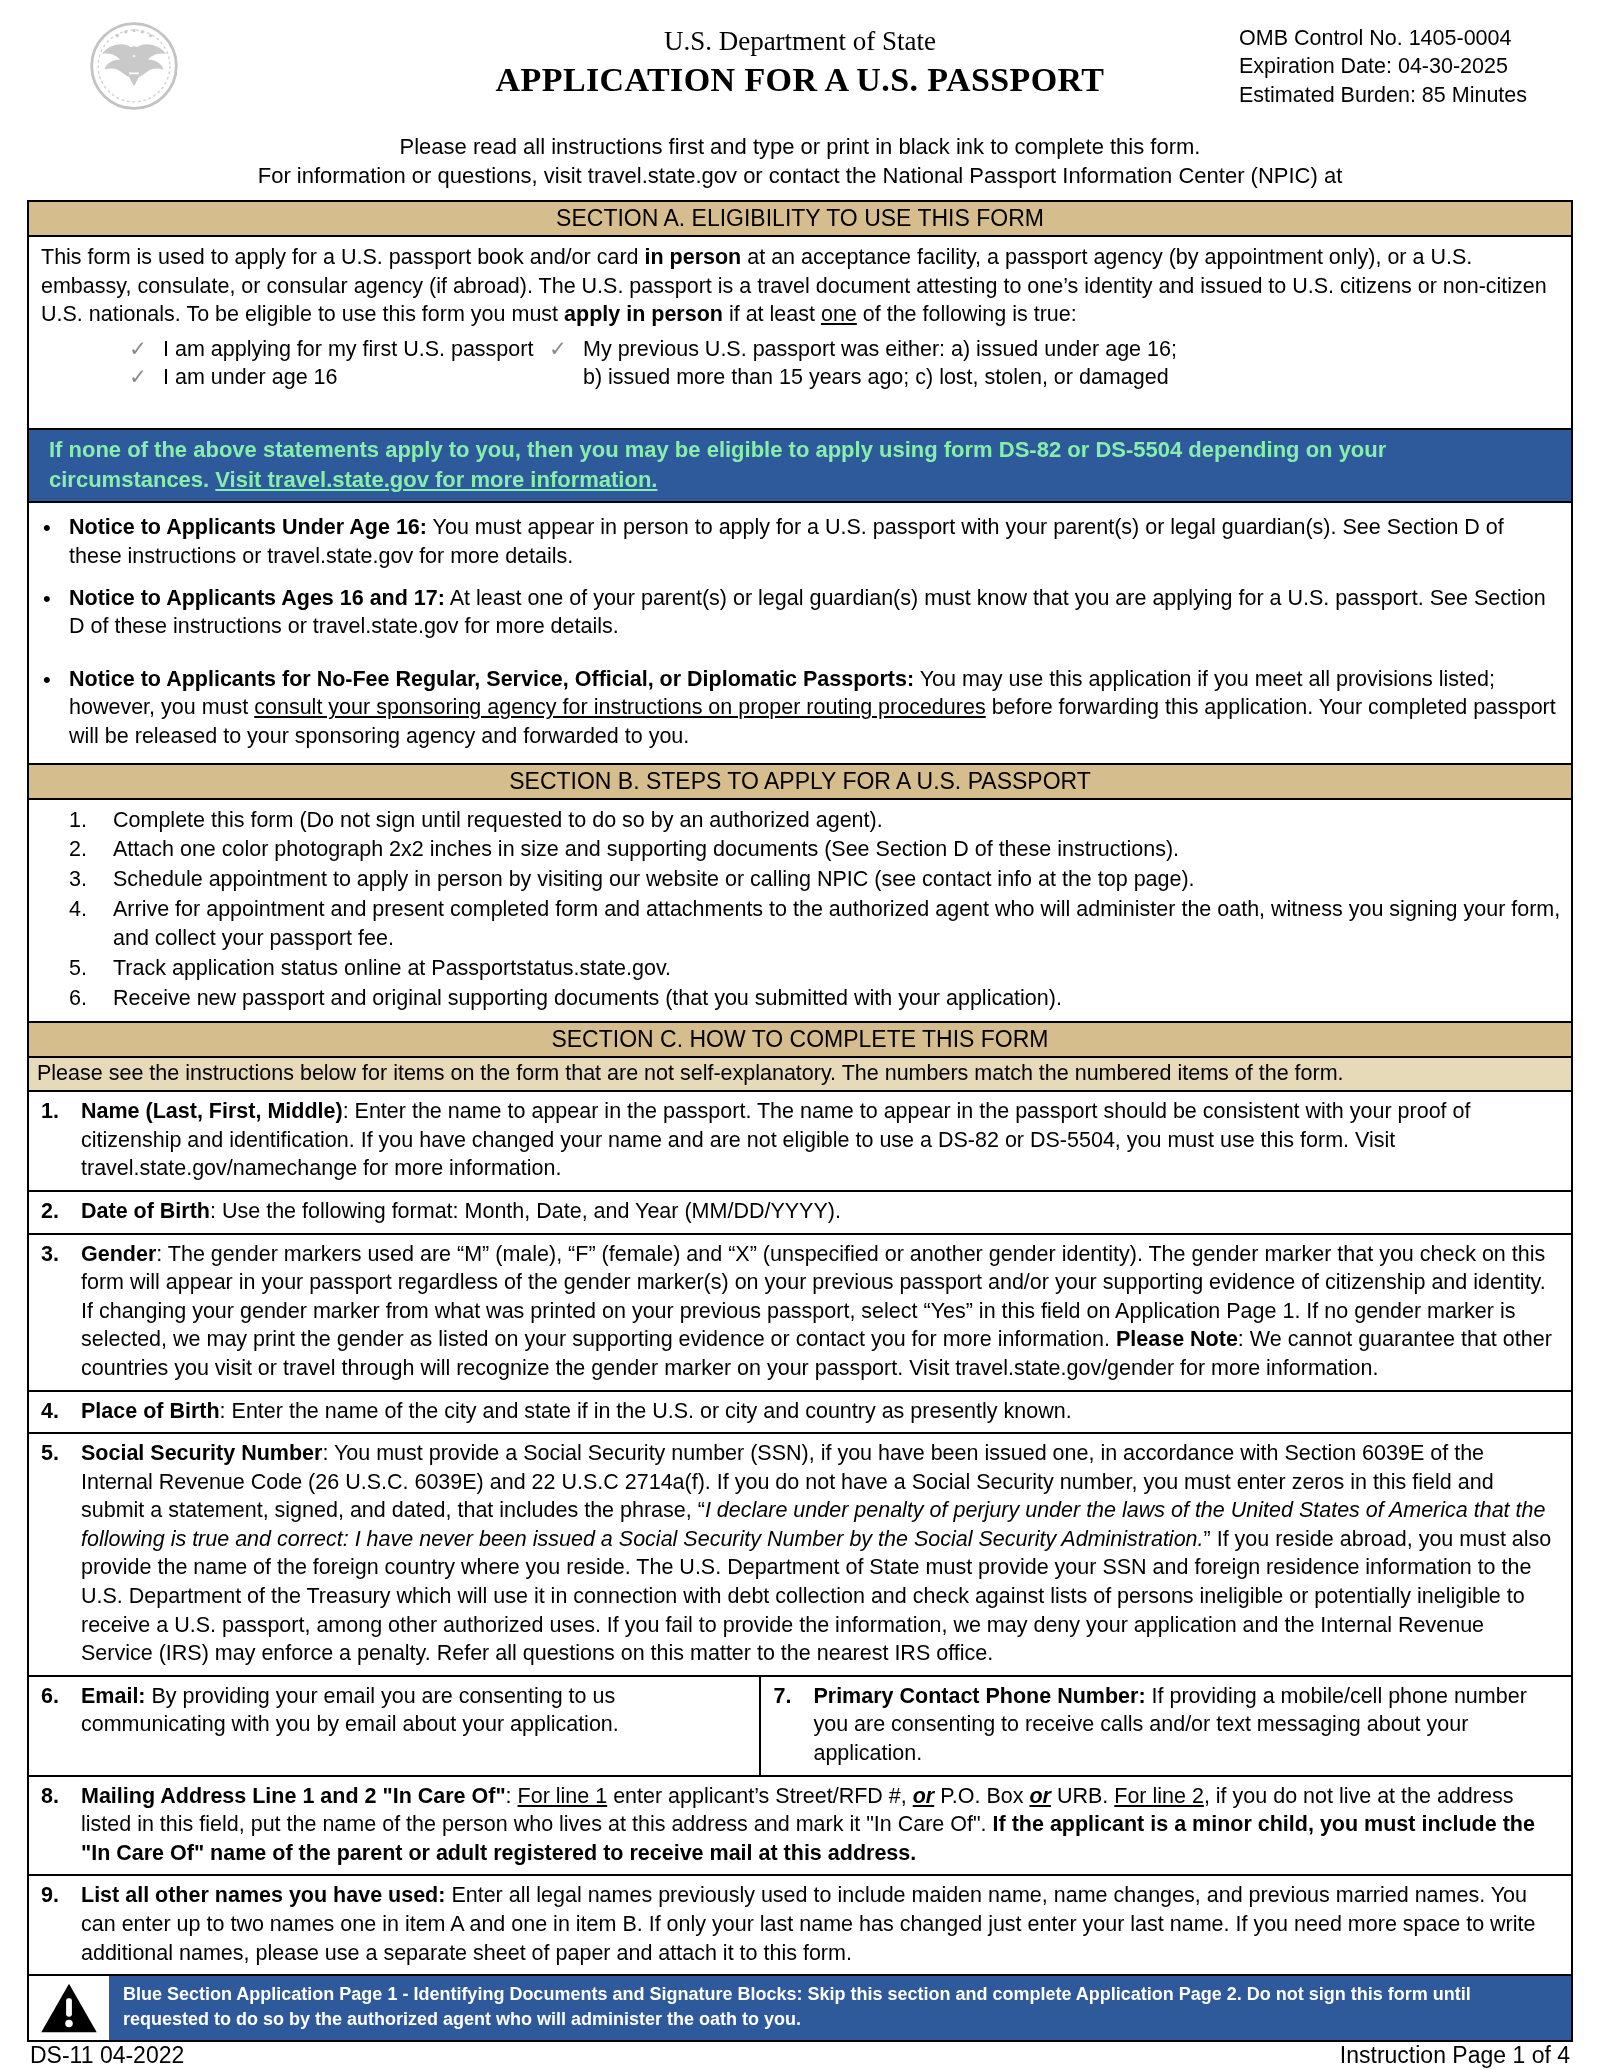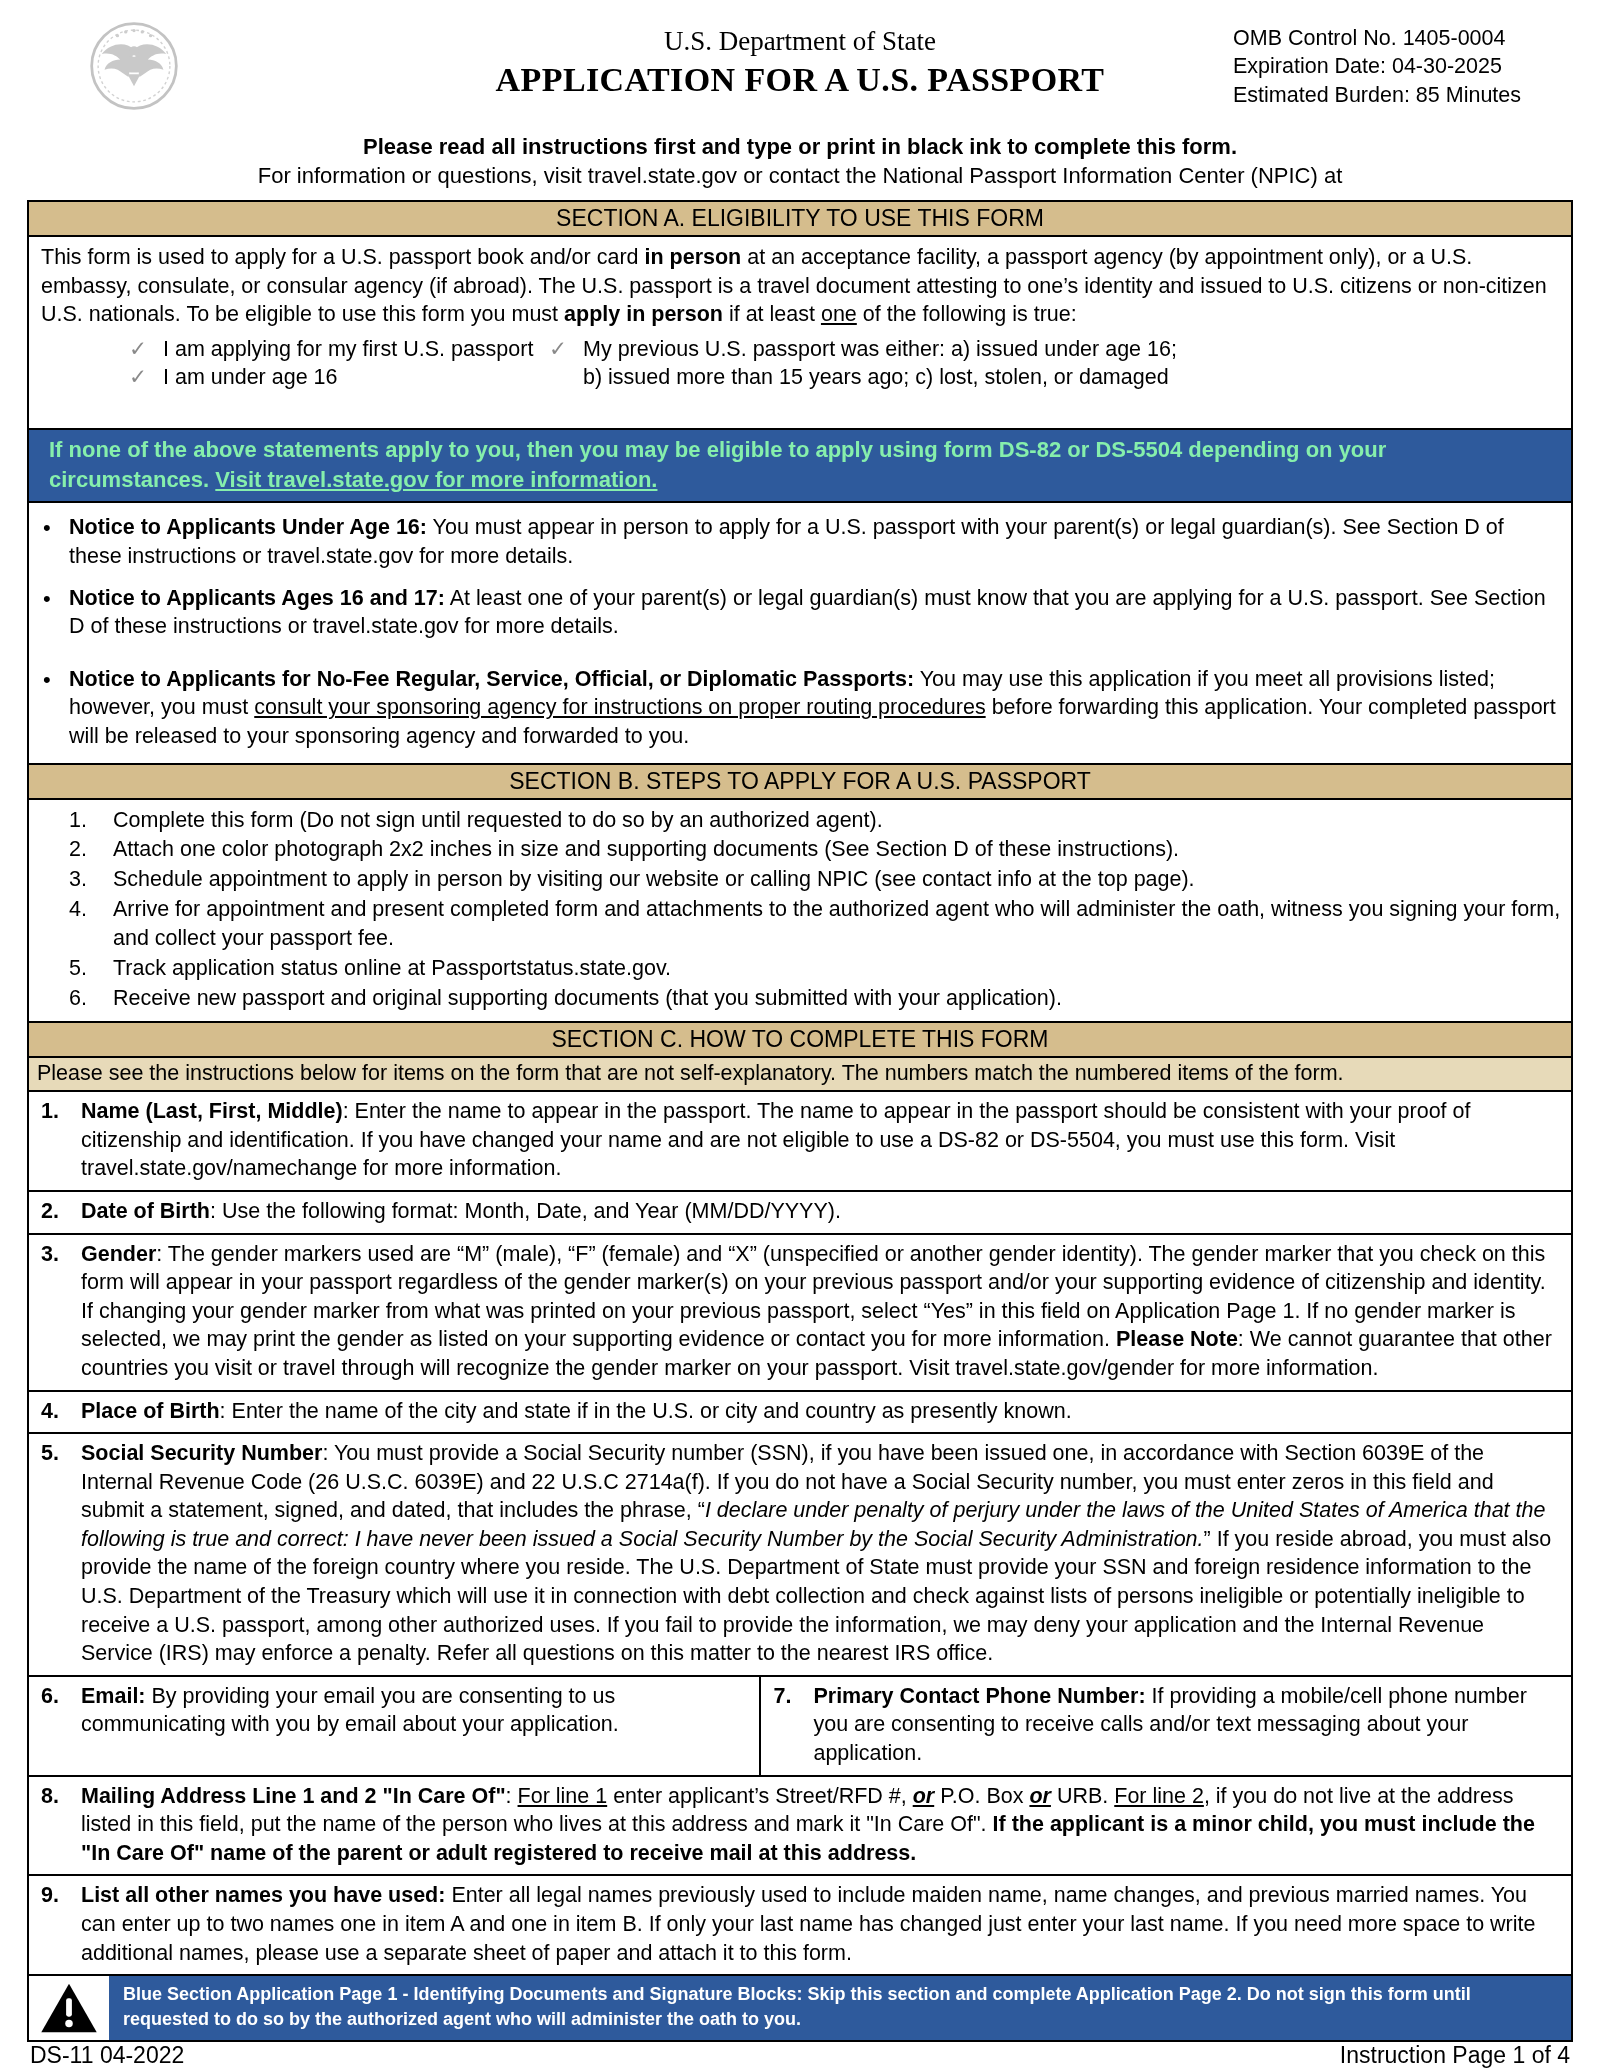--- a/index.html
+++ b/index.html
@@ -10,25 +10,25 @@
     color:#000;
   }
   .page { width:1600px; height:2070px; display:flex; flex-direction:column; overflow:hidden; }
 
   
   .doc-header { position:relative; height:104px; margin-top:20px; flex:0 0 auto; }
   .seal { position:absolute; left:88px; top:0; width:92px; height:92px; }
   .title-block { text-align:center; padding-top:6px; }
   .agency { font-family:"Liberation Serif","DejaVu Serif",serif; font-size:27px; font-weight:400; }
   .doc-title { font-family:"Liberation Serif","DejaVu Serif",serif; font-size:34px; font-weight:bold; margin-top:4px; letter-spacing:.4px; }
-  .omb-block { position:absolute; right:37px; top:4px; width:330px; font-size:21.5px; line-height:1.32; text-align:left; }
+  .omb-block { position:absolute; right:31px; top:4px; width:330px; font-size:21.5px; line-height:1.32; text-align:left; }
 
   
   .intro { text-align:center; font-size:22px; line-height:1.32; margin-top:8px; flex:0 0 auto; }
-  .intro .bold-line { font-weight:bold; }
+  .intro .bold-line { font-weight:normal; }
 
   
   .main-box { margin:10px 27px 0; border:2px solid #000; flex:0 0 auto; }
   .row { border-top:2px solid #000; }
   .row:first-child { border-top:none; }
 
   .tan-header {
     background:var(--tan-header,#d5bd8d);
     font-weight:normal; text-align:center; font-size:23px; padding:3px 8px;
   }

